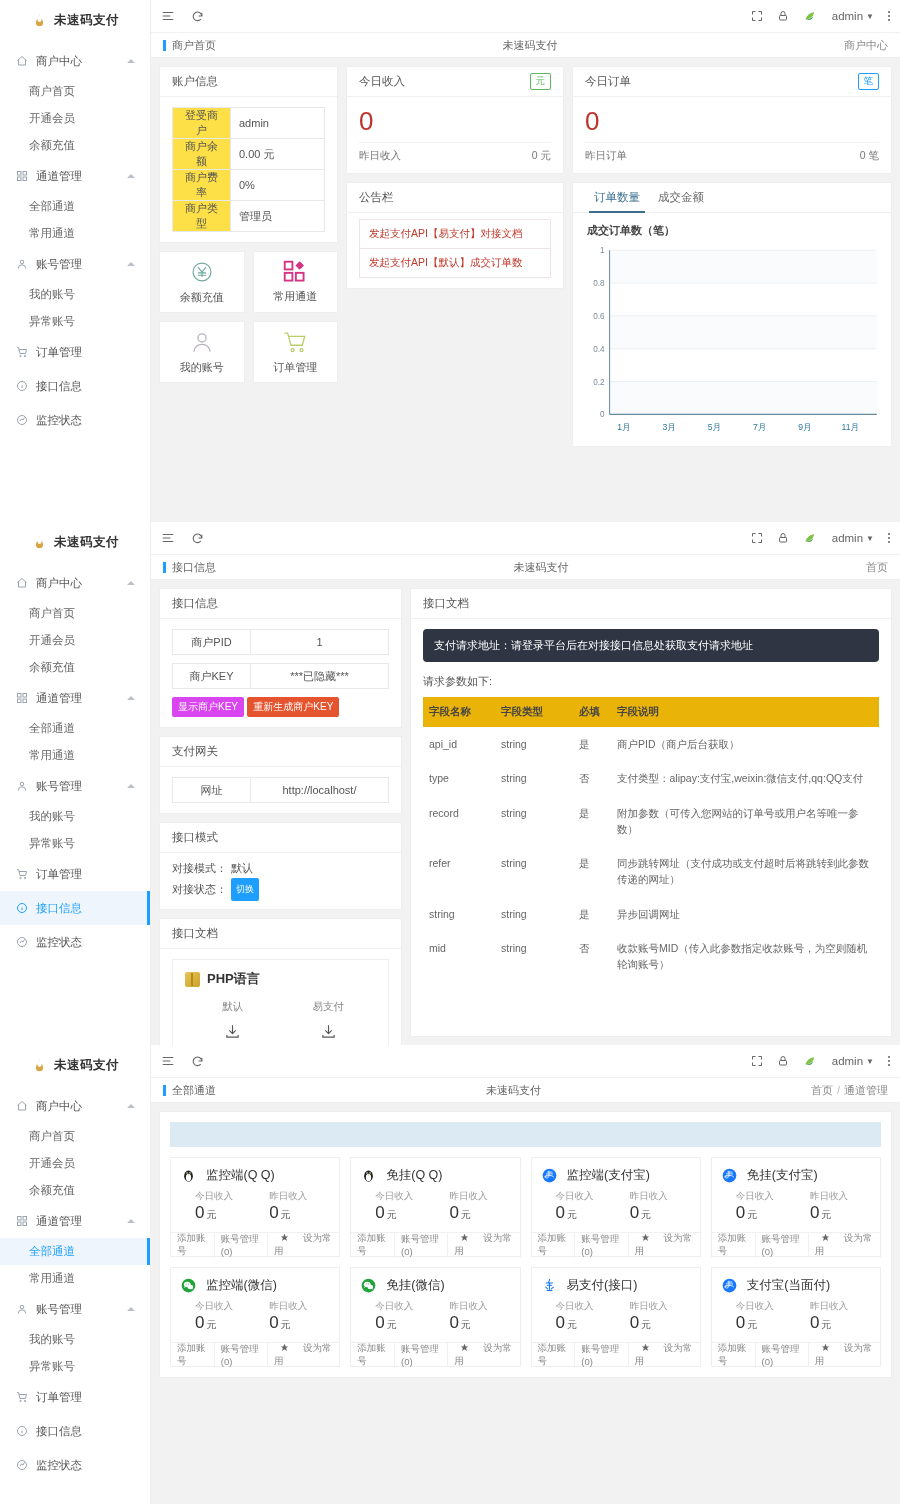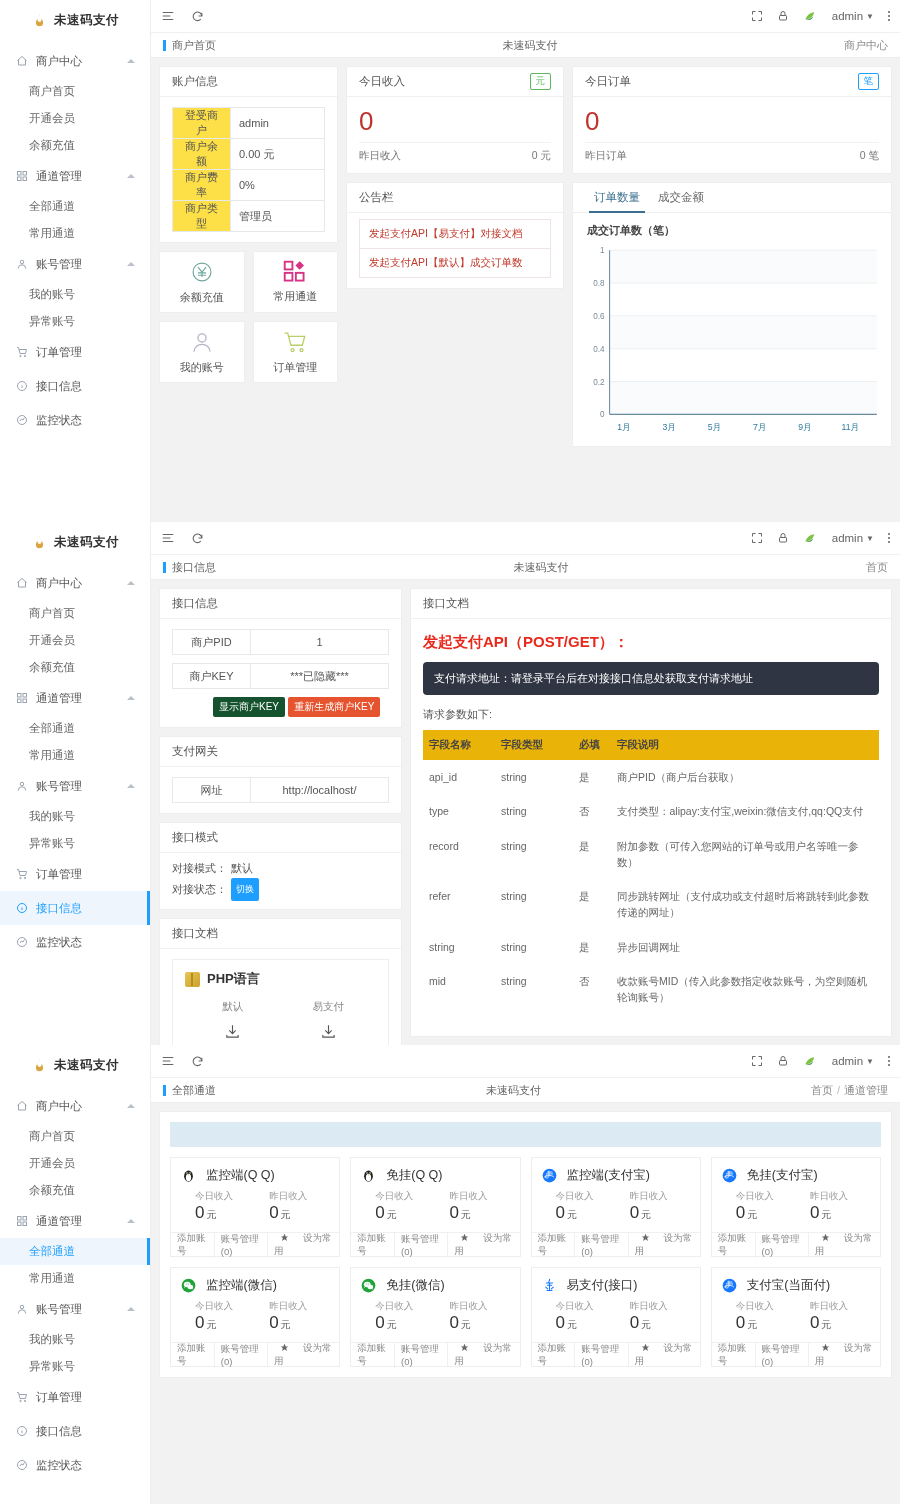--- a/index.html
+++ b/index.html
@@ -109,21 +109,21 @@
 
   
   .if-grid { display: flex; gap: 8px; height: 100%; }
   .if-left { width: 243px; flex: none; display: flex; flex-direction: column; gap: 8px; }
   .if-right { flex: 1; }
   .field-row { display: flex; border: 1px solid #e8e8e8; height: 26px; margin-bottom: 8px; }
   .field-row .fk { width: 78px; display: flex; align-items: center; justify-content: center;
                    font-size: 11px; color: #555; border-right: 1px solid #e8e8e8; }
   .field-row .fv { flex: 1; display: flex; align-items: center; justify-content: center; font-size: 11px; color: #555; }
   .btn { display: inline-block; font-size: 10px; color: #fff; padding: 3px 6px; border-radius: 2px; cursor: pointer; }
-  .btn-blue { background: #14532d; margin-left: 41px; }
+  .btn-blue { background: #d946ef; }
   .btn-orange { background: #e6542f; }
   .btn-mini { background: #1e9fff; font-size: 9px; padding: 2px 5px; }
   .mode-line { font-size: 11px; color: #555; line-height: 19px; display: flex; align-items: center; gap: 4px;}
 
   .php-card { border: 1px solid #eee; padding: 10px 12px; }
   .php-title { display: flex; align-items: center; gap: 7px; font-size: 13px; color: #333; font-weight: 600; }
   .php-ico { width: 15px; height: 15px; background: linear-gradient(135deg,#e8c55a,#c9a227); border-radius: 2px; position: relative; }
   .php-ico::after { content:""; position:absolute; left: 6px; top: 1px; width: 2px; height: 13px; background: #b08e18; }
   .dl-cols { display: flex; margin-top: 12px; }
   .dl-col { width: 50%; display: flex; flex-direction: column; align-items: center; gap: 9px; }
@@ -690,21 +690,20 @@
     </div>
                     </div>
                 </div>
               </div>
             </div>
           </div>
           <div class="if-right">
             <div class="card" style="height:100%">
               <div class="card-hd">接口文档</div>
               <div class="card-bd">
-                <div class="doc-title">发起支付API（POST/GET）：</div>
                 <div class="code-bar">支付请求地址：请登录平台后在对接接口信息处获取支付请求地址</div>
                 <div class="sub-lab">请求参数如下:</div>
                 <table class="api-table">
                   <thead>
                       <tr>
                         <th>字段名称</th>
                         <th>字段类型</th>
                         <th>必填</th>
                         <th>字段说明</th>
                       </tr>

